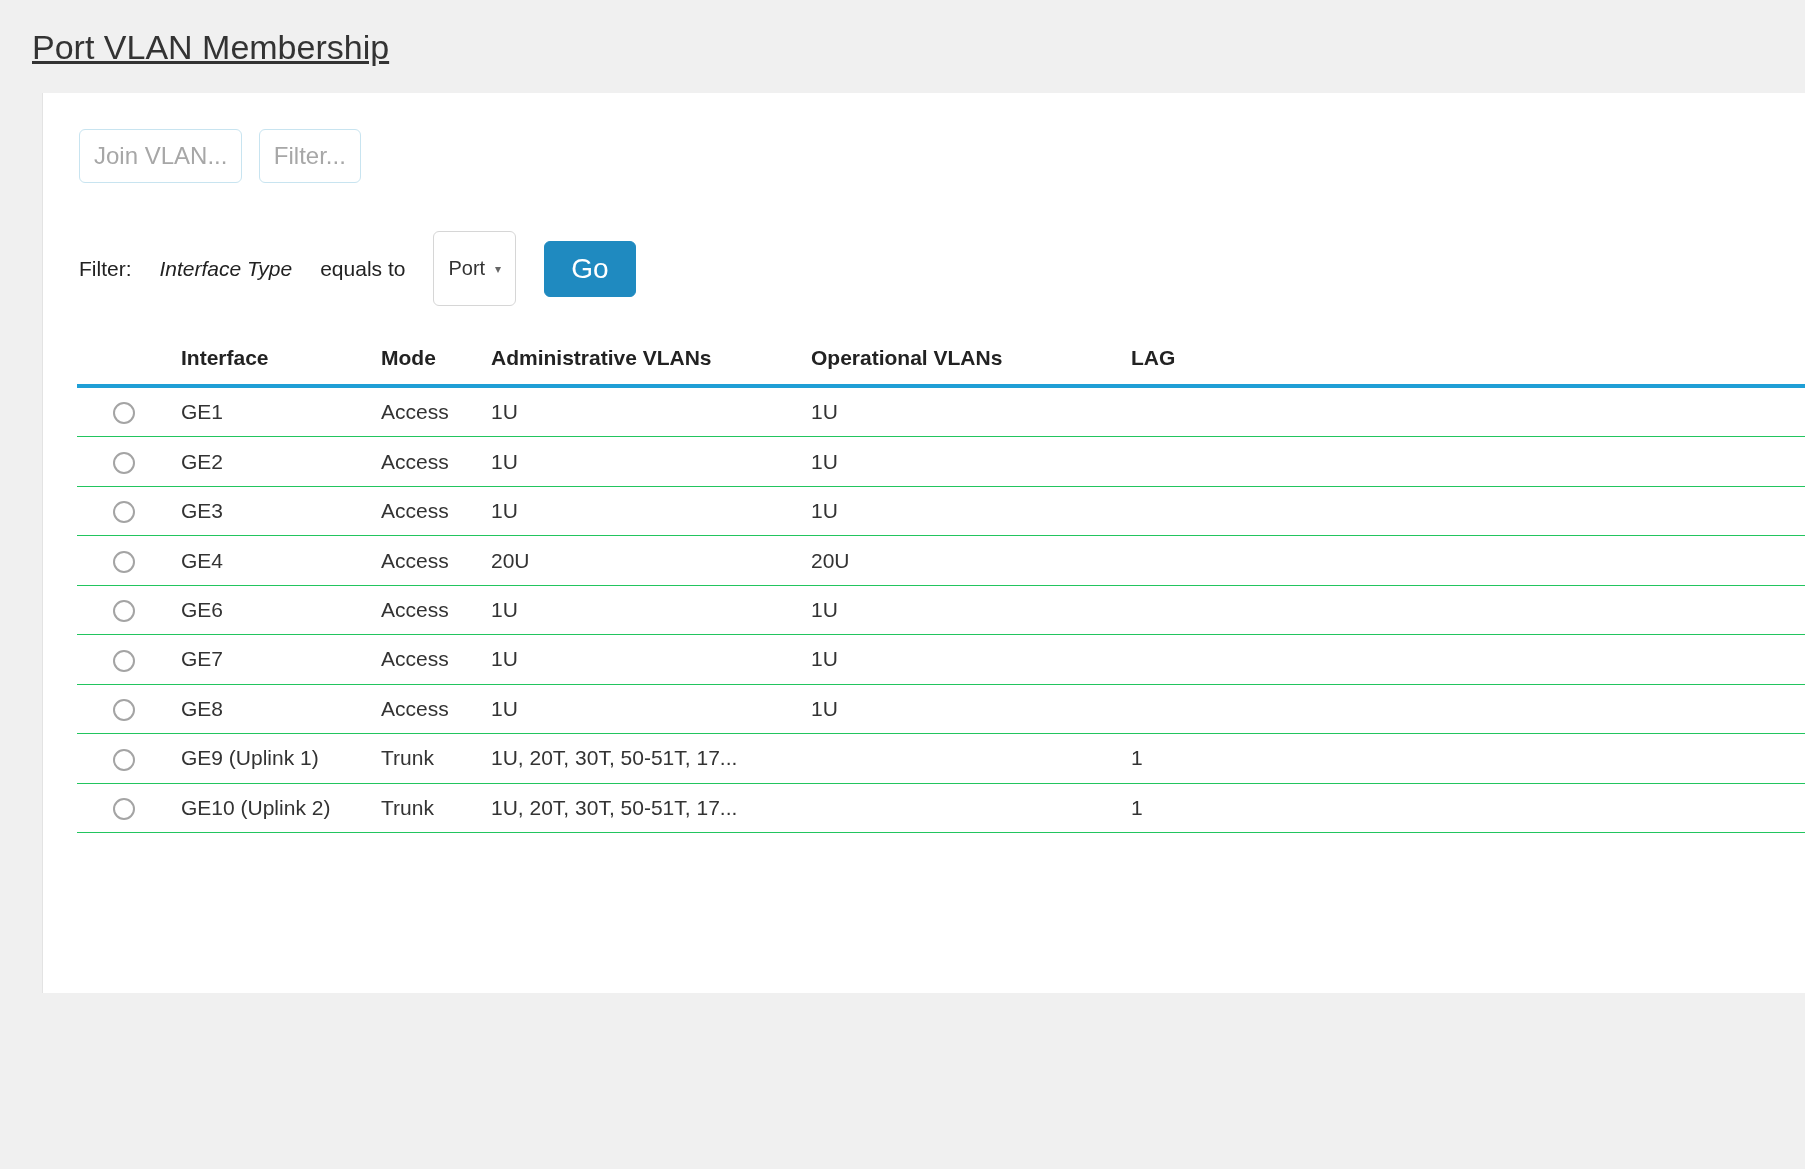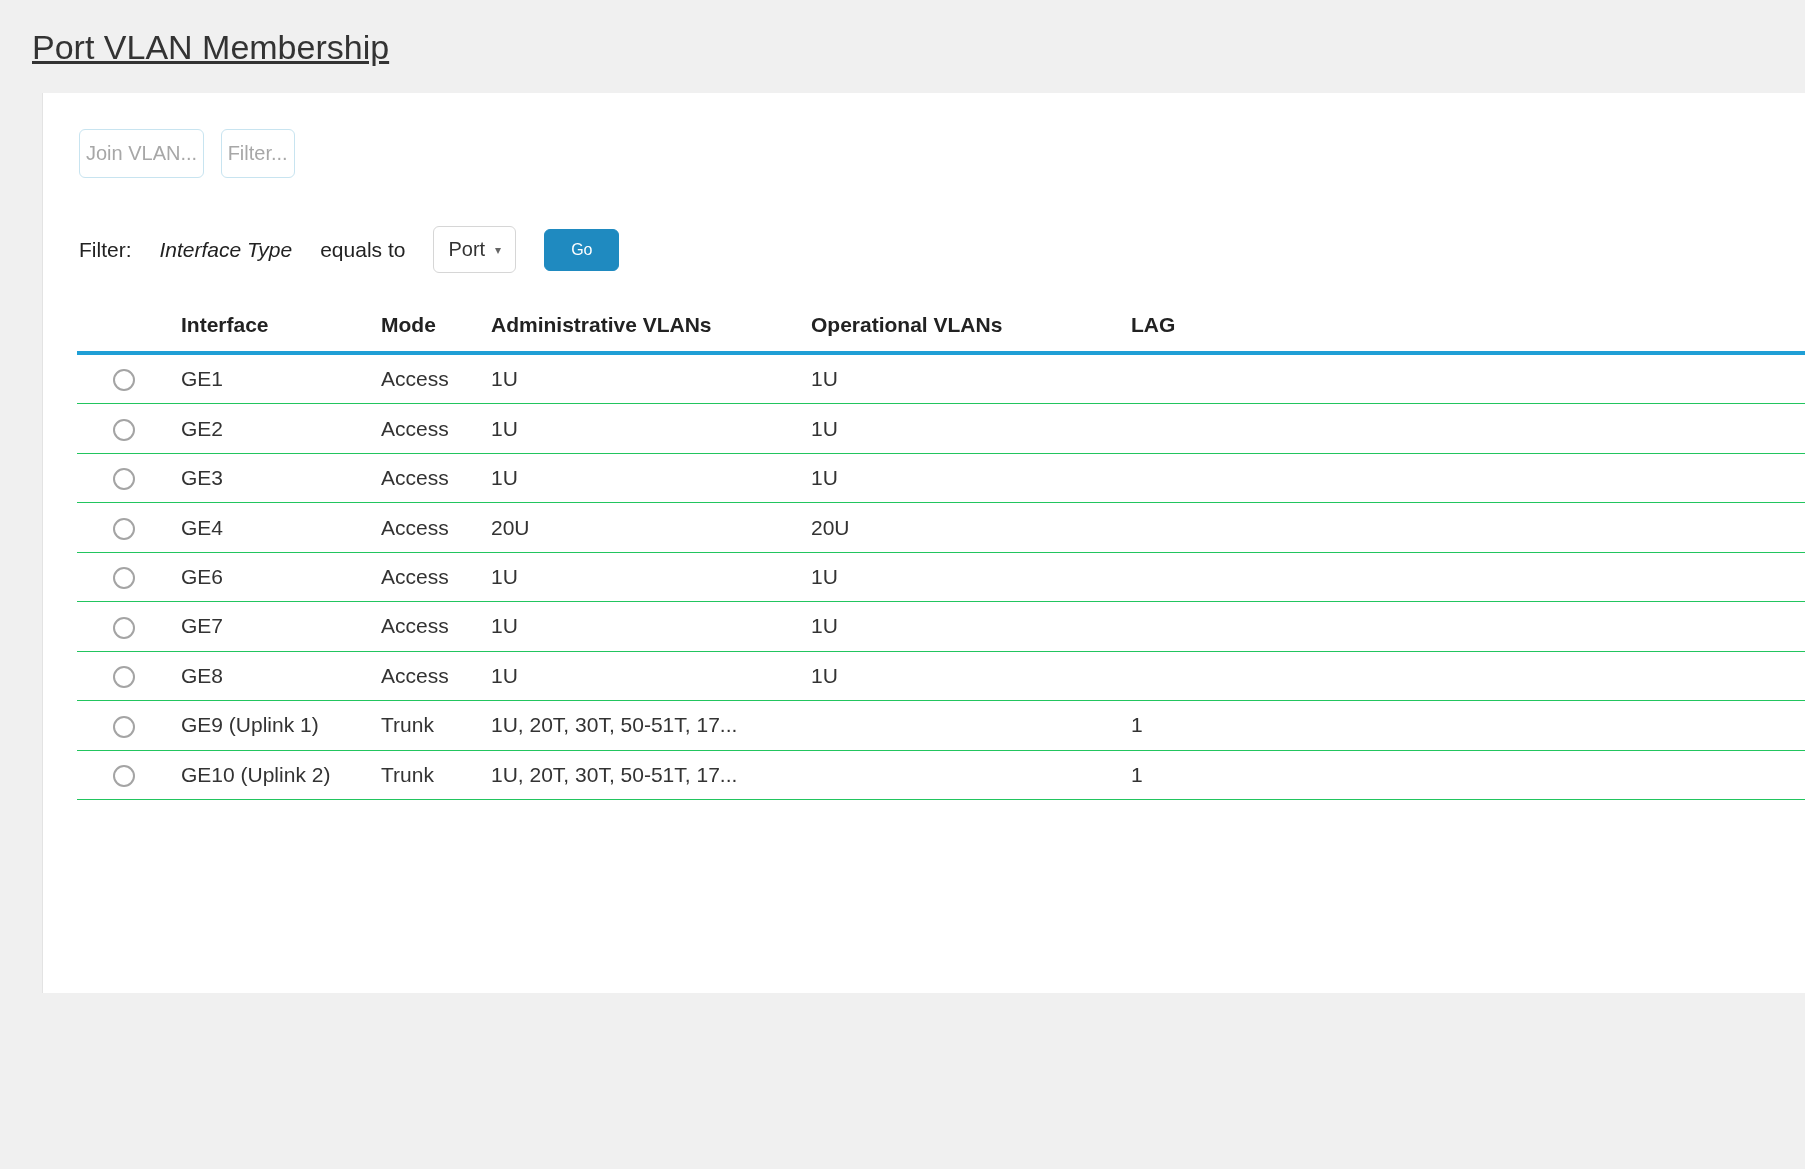--- a/index.html
+++ b/index.html
@@ -31,22 +31,22 @@
     }
     .toolbar {
       padding: 36px 36px 0 36px;
     }
     .btn-outline {
       display: inline-block;
       background: #fff;
       color: #a7a7a7;
       border: 1px solid #c8e4f0;
       border-radius: 6px;
-      padding: 12px 6px;
-      font-size: 20px;
+      padding: 12px 14px;
+      font-size: 24px;
       font-family: inherit;
       cursor: default;
       margin-right: 12px;
     }
     .filter-row {
       padding: 48px 36px 18px 36px;
       font-size: 21px;
       display: flex;
       align-items: center;
       gap: 28px;
@@ -60,37 +60,37 @@
     }
     .filter-row .plain {
       color: #222;
     }
     .select-wrap {
       position: relative;
       display: inline-flex;
       align-items: center;
       border: 1px solid #d6d6d6;
       border-radius: 6px;
-      padding: 11px 14px;
+      padding: 25px 14px;
       background: #fff;
       font-size: 20px;
       cursor: pointer;
     }
     .select-wrap .caret {
       margin-left: 10px;
       font-size: 12px;
       color: #666;
     }
     .btn-primary {
       background: #1f8ac0;
       color: #fff;
       border: 1px solid #1f8ac0;
       border-radius: 6px;
       padding: 11px 26px;
-      font-size: 16px;
+      font-size: 28px;
       font-family: inherit;
       cursor: pointer;
     }
     table.data {
       width: 100%;
       border-collapse: collapse;
       font-size: 21px;
       margin-top: 8px;
       margin-left: 34px;
     }

